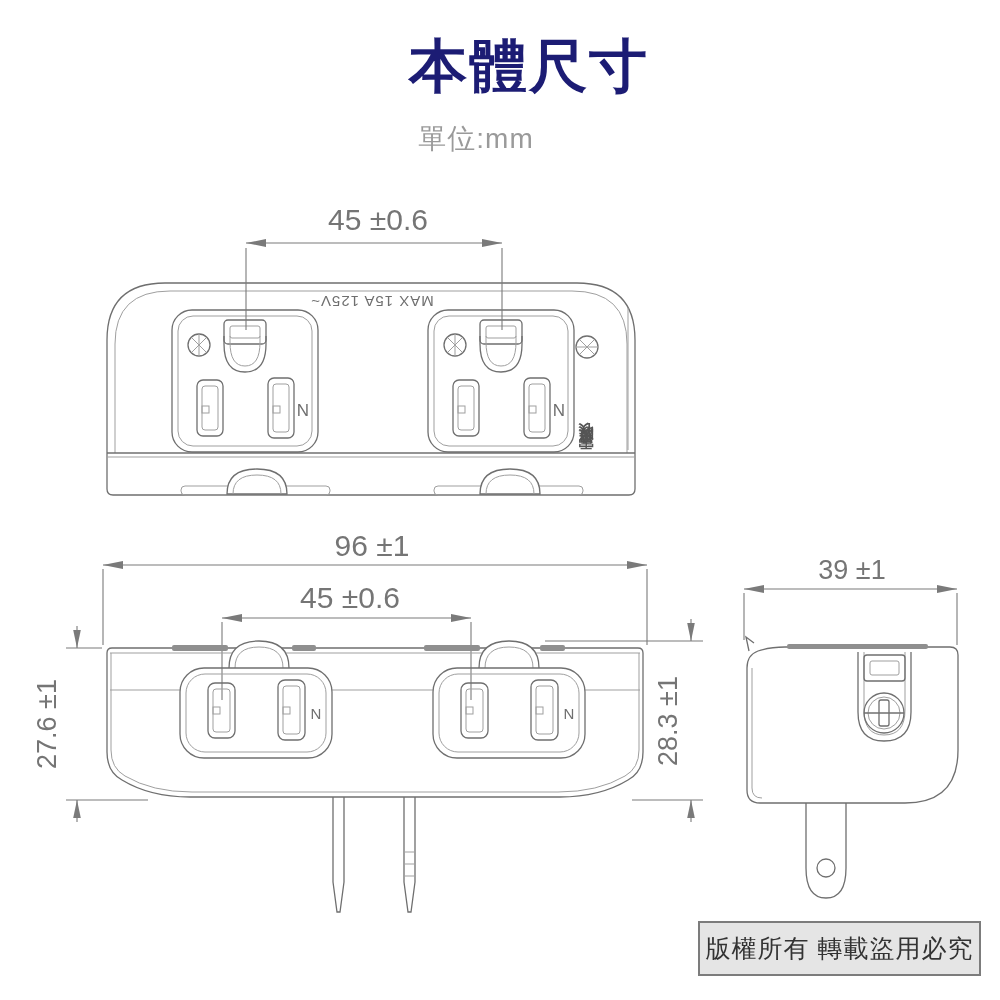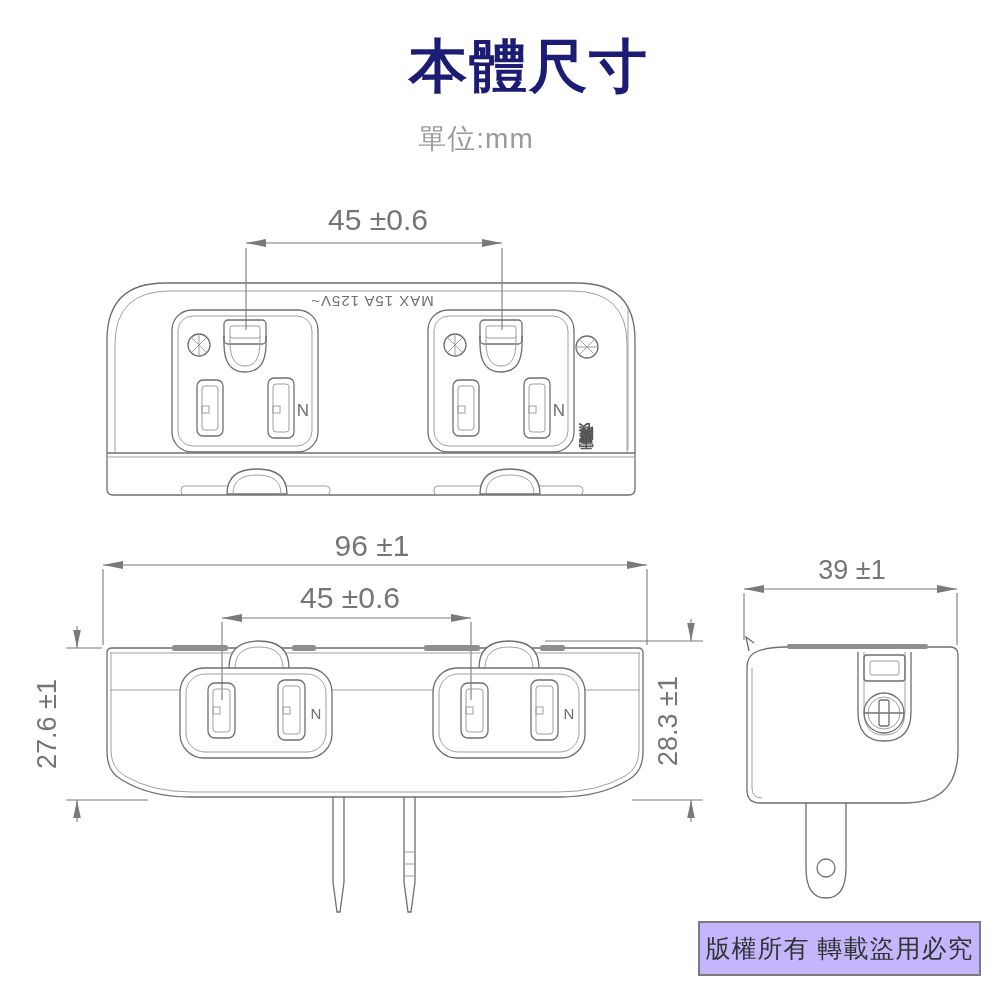--- a/index.html
+++ b/index.html
@@ -3,21 +3,21 @@
 <meta charset="utf-8">
 <style>
   html,body{margin:0;padding:0;background:#ffffff;}
   .page{position:relative;width:1000px;height:1000px;background:#fff;overflow:hidden;
         font-family:"Liberation Sans", sans-serif;}
   .title{position:absolute;left:0;top:28px;width:1000px;text-align:center;
          font-size:58px;font-weight:bold;letter-spacing:2px;}
   .subtitle{position:absolute;left:0;top:120px;width:952px;text-align:center;
             font-size:28px;letter-spacing:1px;}
   .copyright-box{position:absolute;left:698px;top:921px;width:279px;height:51px;
-            border:2px solid #7c7c7c;background:#c4b5fd;display:flex;align-items:center;
+            border:2px solid #7c7c7c;background:#e5e5e5;display:flex;align-items:center;
             justify-content:center;}
   .copyright-box span{font-size:25px;color:#333;letter-spacing:1px;white-space:nowrap;}
   .vtext{position:absolute;left:576px;top:362px;height:100px;width:20px;
          writing-mode:vertical-rl;text-orientation:upright;transform:rotate(180deg);
          font-size:15px;font-weight:600;color:#555;letter-spacing:3px;line-height:20px;}
   svg{position:absolute;left:0;top:0;}
   svg text{font-family:"Liberation Sans", sans-serif;}
   .dim-txt{fill:#757575;font-size:30px;}
   .dim-txt-s{fill:#757575;font-size:27px;}
   .lbl{fill:#6f6f6f;}

